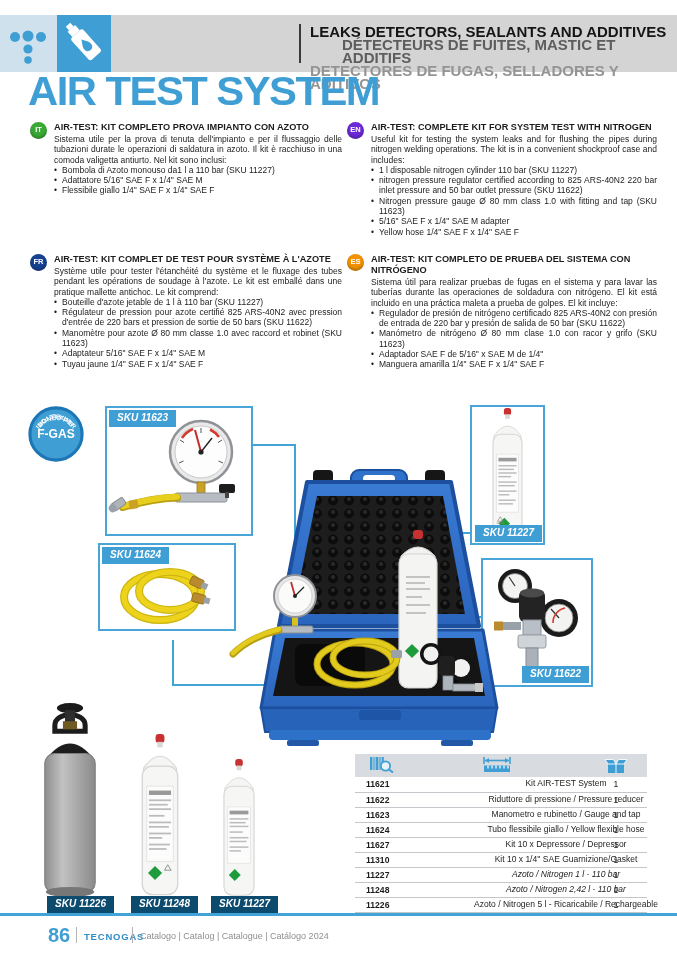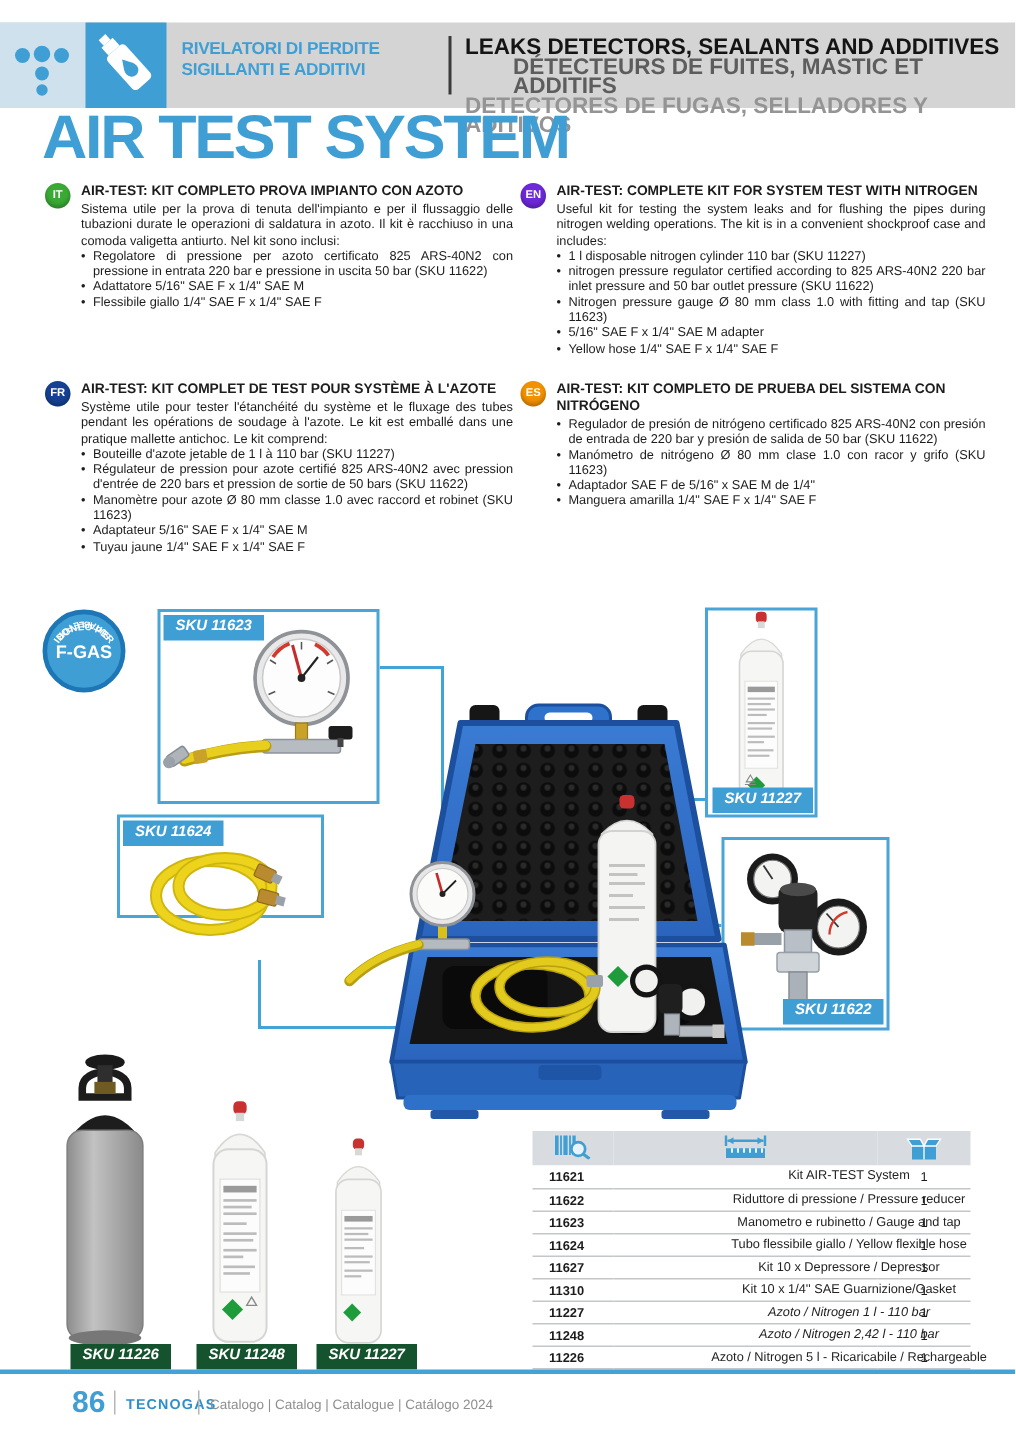--- a/index.html
+++ b/index.html
@@ -52,21 +52,21 @@
   .art-table{position:absolute;left:355px;top:754px;width:292px;border-collapse:collapse;
              font-size:8.6px;}
   .art-table thead tr{background:#d8dbdf;height:23px;}
   .art-table thead td{text-align:center;}
   .art-table tbody tr{height:15px;border-bottom:1px solid #c3c6ca;background:#fff;}
   .art-table td.code{width:42px;font-weight:bold;padding-left:11px;text-align:left;}
   .art-table td.desc{text-align:center;color:#232323;}
   .art-table td.qty{width:60px;text-align:center;}
   .art-table tbody tr.italic td.desc{font-style:italic;}
 
-  .sku-tag-free{position:absolute;background:#14532d;color:#fff;font-weight:bold;font-style:italic;
+  .sku-tag-free{position:absolute;background:#0c4a6e;color:#fff;font-weight:bold;font-style:italic;
                 font-size:10px;line-height:10px;padding:3px 8px 4px;white-space:nowrap;}
 </style>
 </head>
 <body>
 
 <div class="page">
 
   <div class="band"></div>
 
   <div class="sq-light">
@@ -83,44 +83,40 @@
     <svg width="54" height="57" viewBox="0 0 54 57">
       <g transform="rotate(-42 27 29)">
         <rect x="20" y="16" width="16" height="30" rx="3" fill="#fff"></rect>
         <rect x="23" y="9" width="10" height="7" fill="#fff"></rect>
         <rect x="25" y="4" width="6" height="5" fill="#fff"></rect>
         <path d="M28 24 C30.5 28.5 32.5 30.5 32.5 33.5 A4.5 4.5 0 1 1 23.5 33.5 C23.5 30.5 25.5 28.5 28 24 Z" fill="#3f9fd5"></path>
       </g>
     </svg>
   </div>
 
-  <div class="cat-it">
-    <div>RIVELATORI DI PERDITE</div>
-    <div>SIGILLANTI E ADDITIVI</div>
-  </div>
 
   <div class="band-divider"></div>
 
   <div class="cat-multi">
     <div class="cat-en">LEAKS DETECTORS, SEALANTS AND ADDITIVES</div>
     <div class="cat-fr">DÉTECTEURS DE FUITES, MASTIC ET ADDITIFS</div>
     <div class="cat-es">DETECTORES DE FUGAS, SELLADORES Y ADITIVOS</div>
   </div>
 
   <div class="page-title">AIR TEST SYSTEM</div>
 
   <section class="desc" style="left:30px;top:122px;">
     <span class="lang-badge" style="background:#3aaa35;">
         <span>IT</span>
       </span>
     <div class="inner">
       <h3>AIR-TEST: KIT COMPLETO PROVA IMPIANTO CON AZOTO</h3>
       <p>Sistema utile per la prova di tenuta dell'impianto e per il flussaggio delle tubazioni durate le operazioni di saldatura in azoto. Il kit è racchiuso in una comoda valigetta antiurto. Nel kit sono inclusi:</p>
       <ul>
-        <li>Regolatore di pressione per azoto certificato 825 ARS-40N2 con pressione in entrata 220 bar e pressione in uscita 50 bar (SKU 11622)</li>
+        <li>Bombola di Azoto monouso da1 l a 110 bar (SKU 11227)</li>
         <li>Adattatore 5/16" SAE F x 1/4" SAE M</li>
         <li>Flessibile giallo 1/4" SAE F x 1/4" SAE F</li>
       </ul>
     </div>
   </section>
 
   <section class="desc" style="left:347px;top:122px;width:310px;">
     <span class="lang-badge" style="background:#6d28d9;">
         <span>EN</span>
       </span>
@@ -153,20 +149,21 @@
       </ul>
     </div>
   </section>
 
   <section class="desc" style="left:347px;top:254px;width:310px;">
     <span class="lang-badge" style="background:#f39200;">
         <span>ES</span>
       </span>
     <div class="inner">
       <h3>AIR-TEST: KIT COMPLETO DE PRUEBA DEL SISTEMA CON NITRÓGENO</h3>
+      <p>Sistema útil para realizar pruebas de fugas en el sistema y para lavar las tuberías durante las operaciones de soldadura con nitrógeno. El kit está incluido en una práctica maleta a prueba de golpes. El kit incluye:</p>
       <ul>
         <li>Regulador de presión de nitrógeno certificado 825 ARS-40N2 con presión de entrada de 220 bar y presión de salida de 50 bar (SKU 11622)</li>
         <li>Manómetro de nitrógeno Ø 80 mm clase 1.0 con racor y grifo (SKU 11623)</li>
         <li>Adaptador SAE F de 5/16" x SAE M de 1/4"</li>
         <li>Manguera amarilla 1/4" SAE F x 1/4" SAE F</li>
       </ul>
     </div>
   </section>
 
   <div class="cline" style="left:253px;top:444px;width:42px;height:2px;"></div>
@@ -226,21 +223,21 @@
       <path d="M16 98.2 C 38 91.8 56 89.2 70 88.8" stroke="#e8cf1e" stroke-width="6" fill="none" stroke-linecap="round"></path>
       <rect x="22" y="92" width="9" height="9" rx="1.5" fill="#c9a227" transform="rotate(-10 26 96)"></rect>
       <g transform="rotate(-35 12 97)">
         <rect x="5" y="92" width="14" height="8" rx="2" fill="#aeb4ba" stroke="#858c93" stroke-width="1"></rect>
         <circle cx="5" cy="96" r="4" fill="#9aa1a8"></circle>
       </g>
     </svg>
     <span class="sku-tag tag-tl">SKU 11623</span>
   </div>
 
-  <div class="pbox" style="left:78px;top:543px;width:138px;height:69px;">
+  <div class="pbox" style="left:98px;top:543px;width:138px;height:88px;">
     <svg width="134" height="93" viewBox="0 0 134 93">
       <g fill="none" stroke-linecap="round">
         <ellipse cx="60" cy="52" rx="36" ry="23" stroke="#cdb60f" stroke-width="8"></ellipse>
         <ellipse cx="60" cy="52" rx="36" ry="23" stroke="#eed31c" stroke-width="5.5"></ellipse>
         <ellipse cx="70" cy="46" rx="31" ry="19" stroke="#cdb60f" stroke-width="8"></ellipse>
         <ellipse cx="70" cy="46" rx="31" ry="19" stroke="#eed31c" stroke-width="5.5"></ellipse>
       </g>
       <g transform="rotate(25 97 38)">
         <rect x="90" y="33" width="13" height="9" rx="1.5" fill="#b98a2e" stroke="#8e6a1d" stroke-width="0.8"></rect>
         <rect x="102" y="34.5" width="6" height="6" fill="#9aa1a8"></rect>

